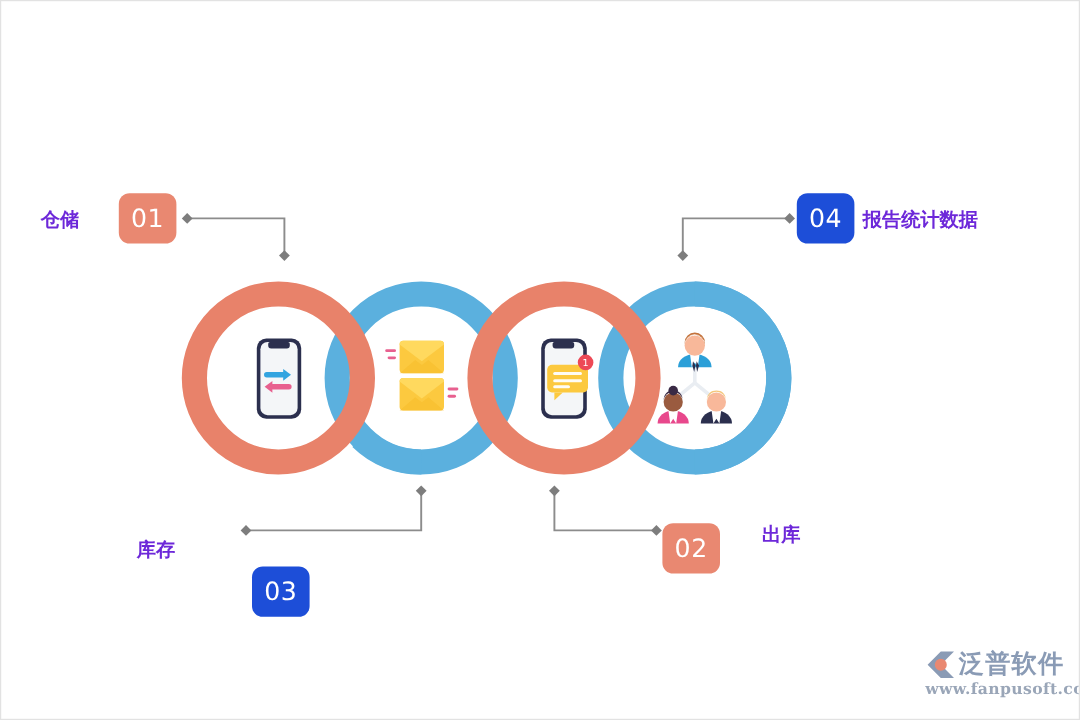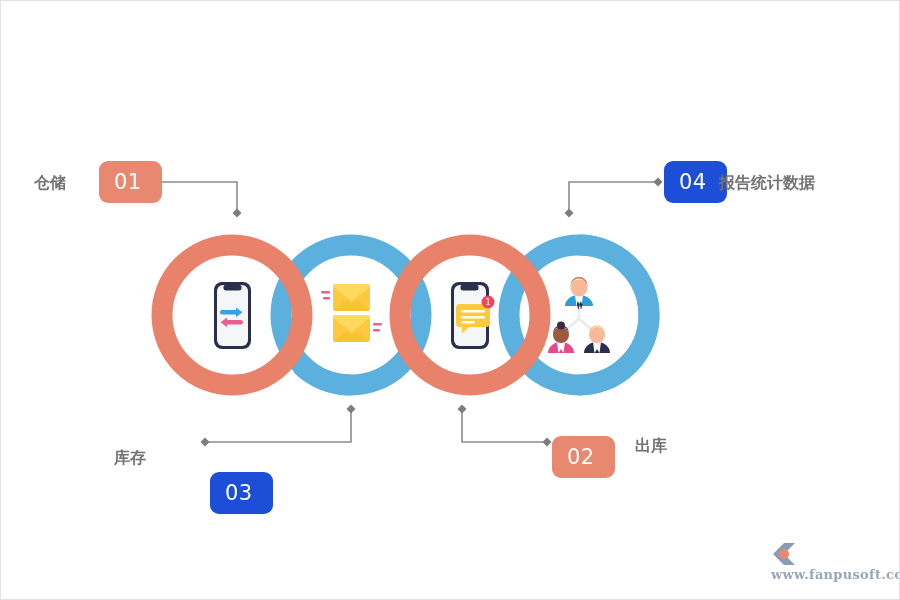--- a/index.html
+++ b/index.html
@@ -28,36 +28,36 @@
   }
   
   .badge {
     position: absolute;
     width: 48px;
     height: 42px;
     border-radius: 9px;
     color: #ffffff;
     font-size: 21px;
     line-height: 42px;
+    text-align: center;
     letter-spacing: 0.5px;
     font-family: "DejaVu Sans", sans-serif;
-    padding-left: 15px;
   }
   .badge.salmon { background: #e98871; }
   .badge.blue   { background: #1d4ed8; }
   #badge-01 { left: 98px;  top: 160px; }
   #badge-04 { left: 663px; top: 160px; }
   #badge-03 { left: 209px; top: 423px; margin-top: 48px; }
   #badge-02 { left: 551px; top: 423px; margin-top: 12px; }
   
   .caption {
     position: absolute;
     font-size: 16px;
     font-weight: bold;
-    color: #737373;
+    color: #6d28d9;
     white-space: nowrap;
     font-family: Liberation Sans, sans-serif;
   }
   #cap-01 { left: 33px;  top: 172px; }
   #cap-04 { left: 718px; top: 172px; }
   #cap-03 { left: 113px; top: 447px; }
   #cap-02 { left: 634px; top: 435px; }
   
   #watermark {
     position: absolute;
@@ -235,16 +235,17 @@
   <div class="caption" id="cap-01">仓储</div>
   <div class="caption" id="cap-02">出库</div>
   <div class="caption" id="cap-03">库存</div>
   <div class="caption" id="cap-04">报告统计数据</div>
 
   <div id="watermark">
     <svg width="26" height="26" viewBox="0 0 26 26" style="position:absolute;left:0;top:2px;">
       <path d="M2,13 L13,2 L24,2 L13,13 L24,24 L13,24 Z" fill="#8a9bb5"></path>
       <circle cx="13" cy="13" r="5" fill="#e98871"></circle>
     </svg>
+    <div id="wm-name">泛普软件</div>
     <div id="wm-url">www.fanpusoft.com</div>
   </div>
 
 </div>
 
 </body></html>

